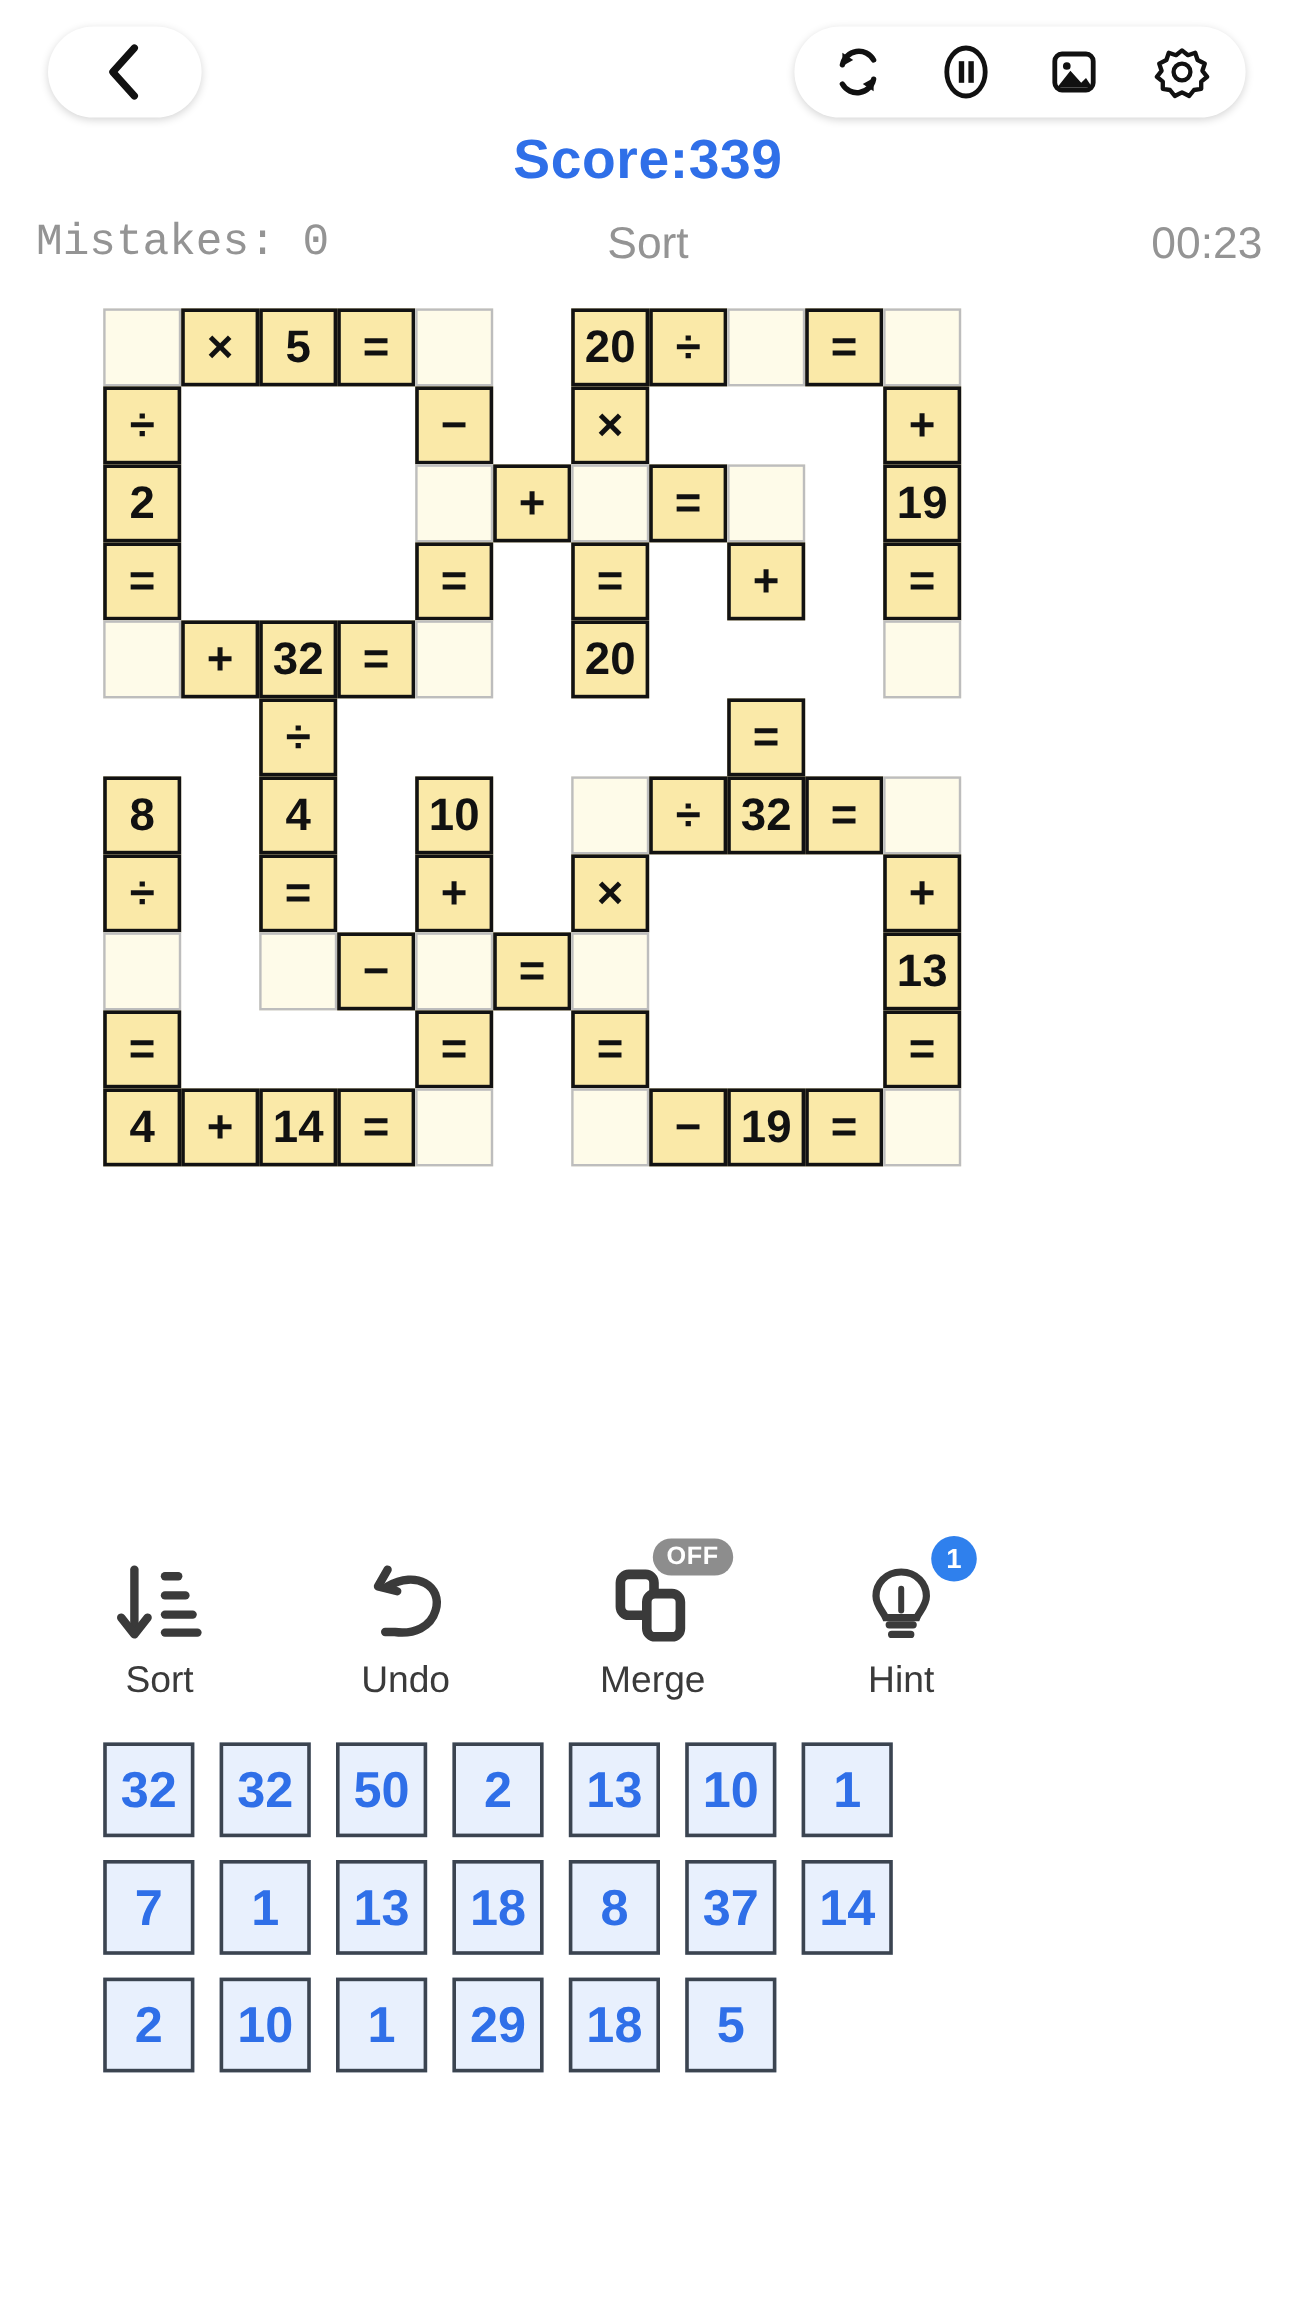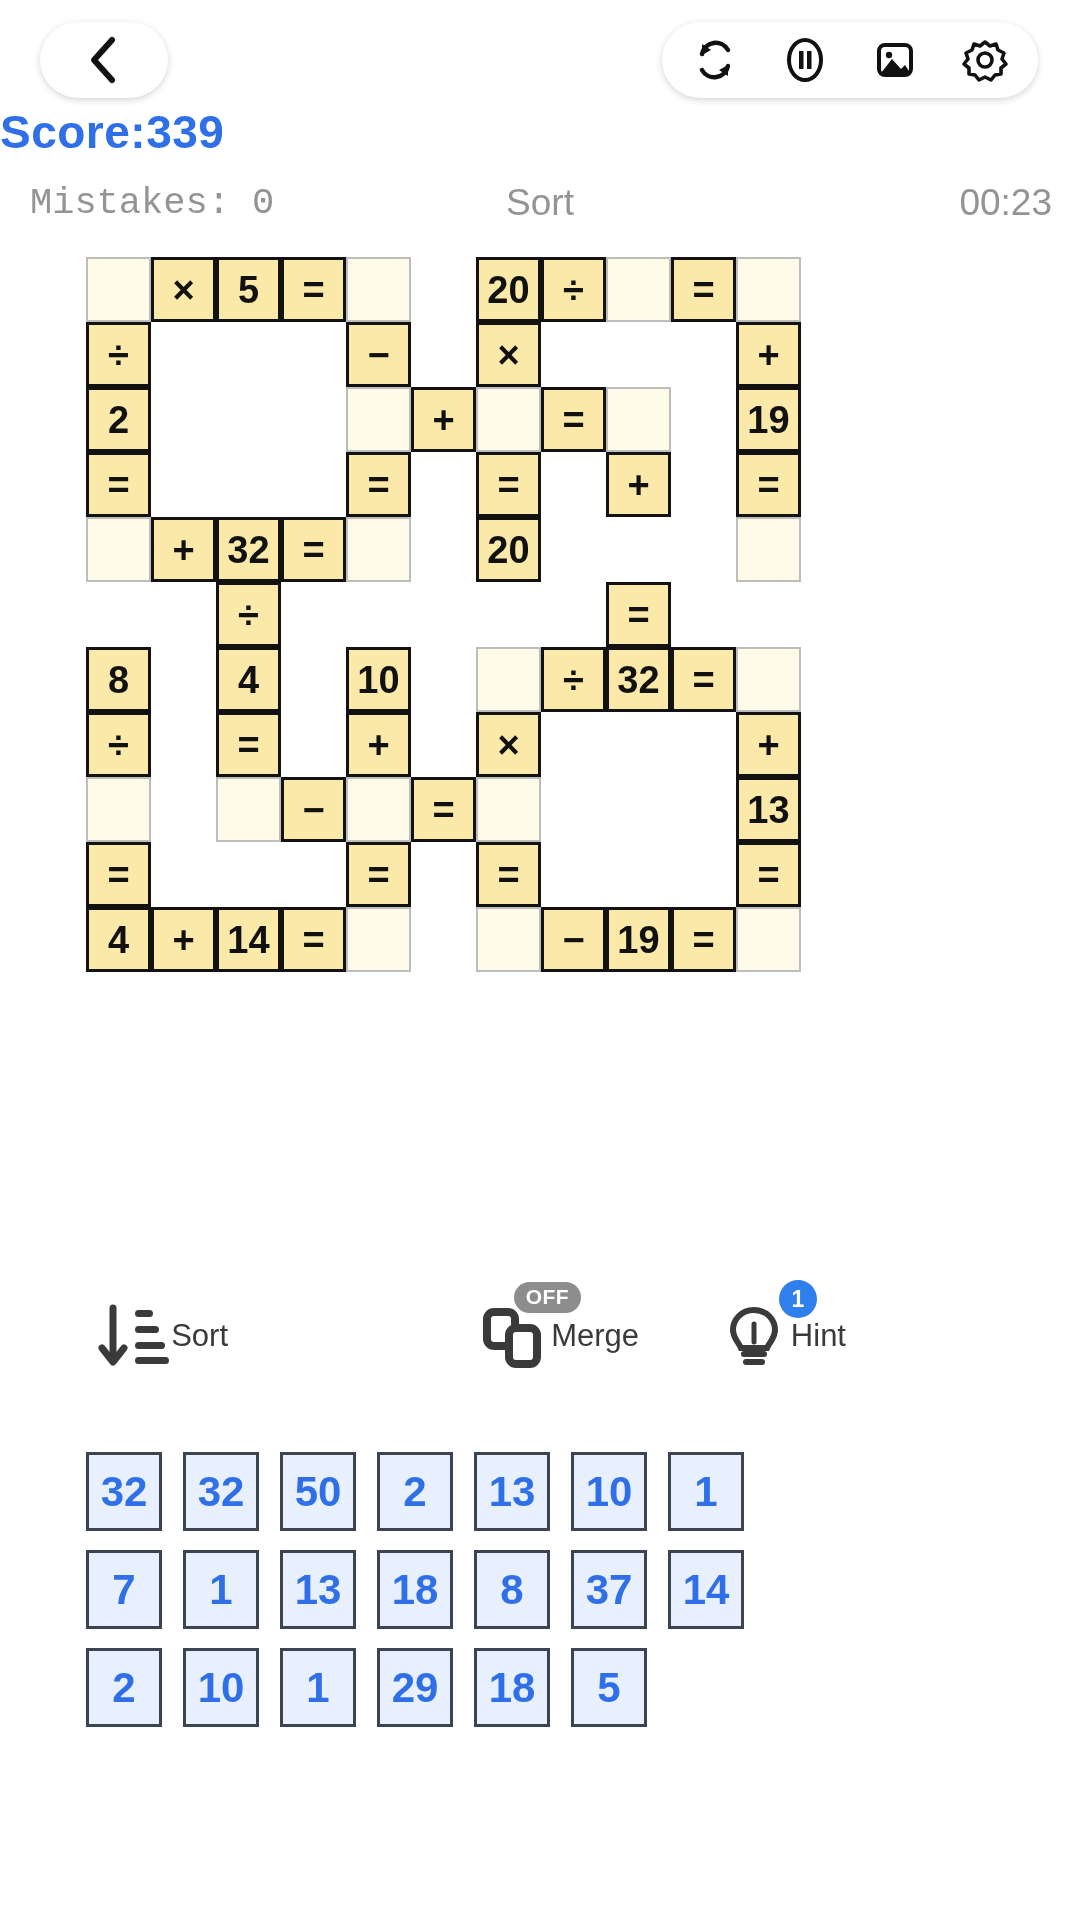--- a/index.html
+++ b/index.html
@@ -33,20 +33,21 @@
   }
   .tool-pill .tbtn {
     width: 54px; height: 54px;
     display: flex; align-items: center; justify-content: center;
   }
   .tool-pill svg { display:block; }
 
   
   .score {
     position: absolute; top: 105px; left: 0; width: 1080px;
+    text-align: center;
     font-size: 46px; font-weight: bold; color: #2f6fe8;
     letter-spacing: .5px;
   }
   .statusrow {
     position: absolute; top: 182px; left: 0; width: 1080px;
     height: 46px;
   }
   .statusrow span {
     position: absolute; top: 0;
     font-size: 37px; color: #949494;
@@ -76,21 +77,21 @@
     background: #fefbe9;
     border: 2px solid #bdbdbd;
   }
 
   
   .actionbar {
     position: absolute; left: 0; top: 1290px; width: 1080px; height: 150px;
   }
   .action {
     position: absolute; top: 0; width: 190px;
-    display: flex; flex-direction: row; align-items: center; justify-content: flex-end;
+    display: flex; flex-direction: column; align-items: center;
   }
   .action .glyph {
     height: 82px; display: flex; align-items: flex-end; justify-content: center;
     position: relative;
   }
   .action .lbl {
     margin-top: 10px; font-size: 31px; color: #3a3a3a;
   }
   .a-sort  { left: 38px; }
   .a-undo  { left: 243px; }
@@ -274,20 +275,29 @@
         <path d="M5 46 L16 60 L27 46" fill="none" stroke="#3a3a3a" stroke-width="7" stroke-linecap="round" stroke-linejoin="round"></path>
         <rect x="38" y="8" width="18" height="7" rx="3.5" fill="#3a3a3a"></rect>
         <rect x="38" y="24" width="24" height="7" rx="3.5" fill="#3a3a3a"></rect>
         <rect x="38" y="40" width="30" height="7" rx="3.5" fill="#3a3a3a"></rect>
         <rect x="38" y="55" width="34" height="7" rx="3.5" fill="#3a3a3a"></rect>
       </svg>
     </div>
     <div class="lbl">Sort</div>
   </div>
 
+  <div class="action a-undo">
+    <div class="glyph">
+      <svg width="74" height="70" viewBox="0 0 74 70">
+        <path d="M22 20 C46 6 68 20 62 40 C58 54 44 60 28 58 L20 58" fill="none" stroke="#3a3a3a" stroke-width="7" stroke-linecap="round"></path>
+        <path d="M22 6 L14 20 L30 24" fill="none" stroke="#3a3a3a" stroke-width="7" stroke-linecap="round" stroke-linejoin="round"></path>
+      </svg>
+    </div>
+    <div class="lbl">Undo</div>
+  </div>
 
   <div class="action a-merge">
     <div class="glyph">
       <svg width="74" height="70" viewBox="0 0 74 70">
         <rect x="10" y="10" width="28" height="34" rx="7" fill="none" stroke="#3a3a3a" stroke-width="8"></rect>
         <rect x="32" y="26" width="28" height="36" rx="7" fill="#fff" stroke="#3a3a3a" stroke-width="8"></rect>
       </svg>
       <span class="badge-off">OFF</span>
     </div>
     <div class="lbl">Merge</div>

